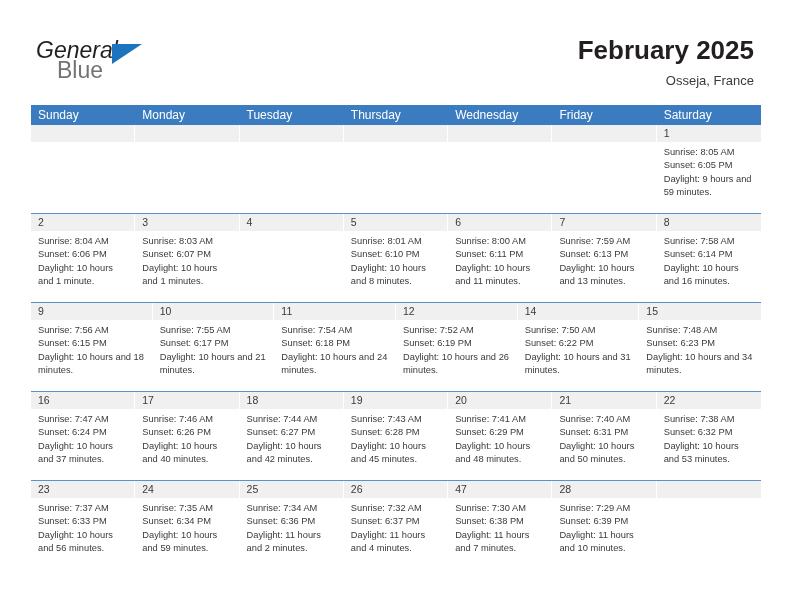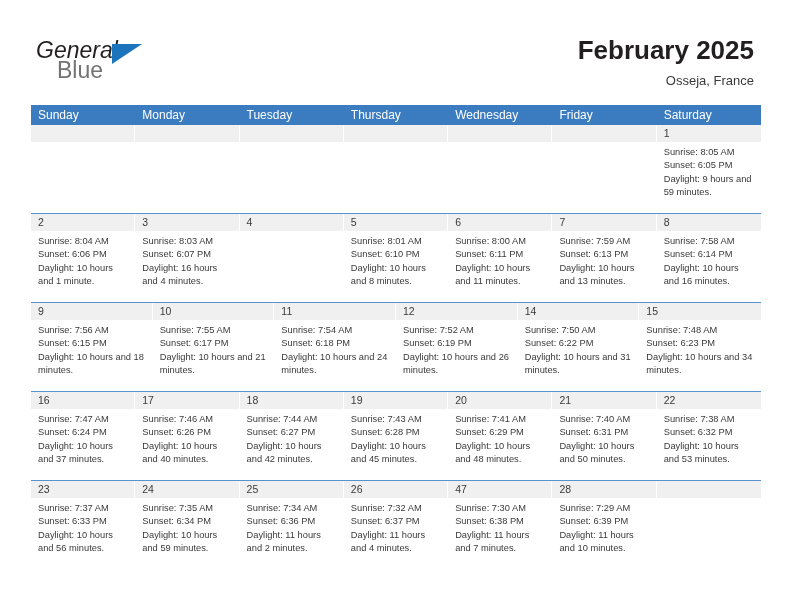--- a/index.html
+++ b/index.html
@@ -252,21 +252,21 @@
               <div class="day-info-wrap">Daylight: 10 hours and 1 minute.</div>
             </div>
           </div>
           <div class="day-cell">
             <div class="day-number-strip">
               <span class="day-number">3</span>
             </div>
             <div class="day-info">
               <div class="day-info-line">Sunrise: 8:03 AM</div>
               <div class="day-info-line">Sunset: 6:07 PM</div>
-              <div class="day-info-wrap">Daylight: 16 hours and 4 minutes.</div>
+              <div class="day-info-wrap">Daylight: 10 hours and 1 minutes.</div>
             </div>
           </div>
           <div class="day-cell">
             <div class="day-number-strip">
               <span class="day-number">4</span>
             </div>
           </div>
           <div class="day-cell">
             <div class="day-number-strip">
               <span class="day-number">5</span>

